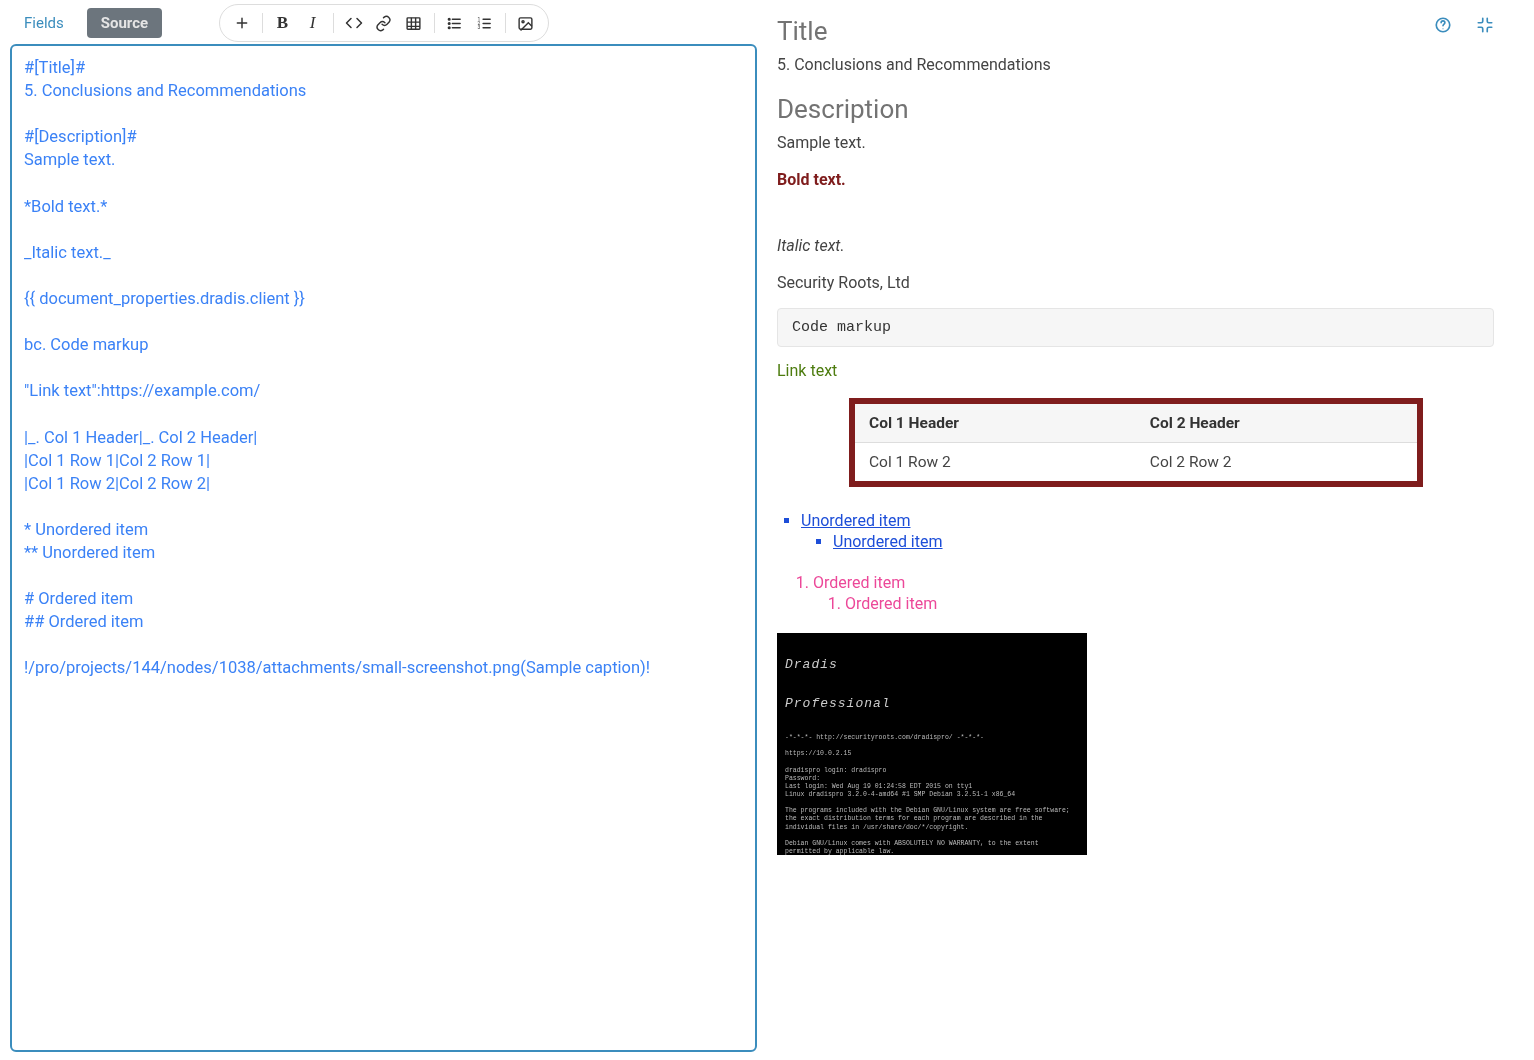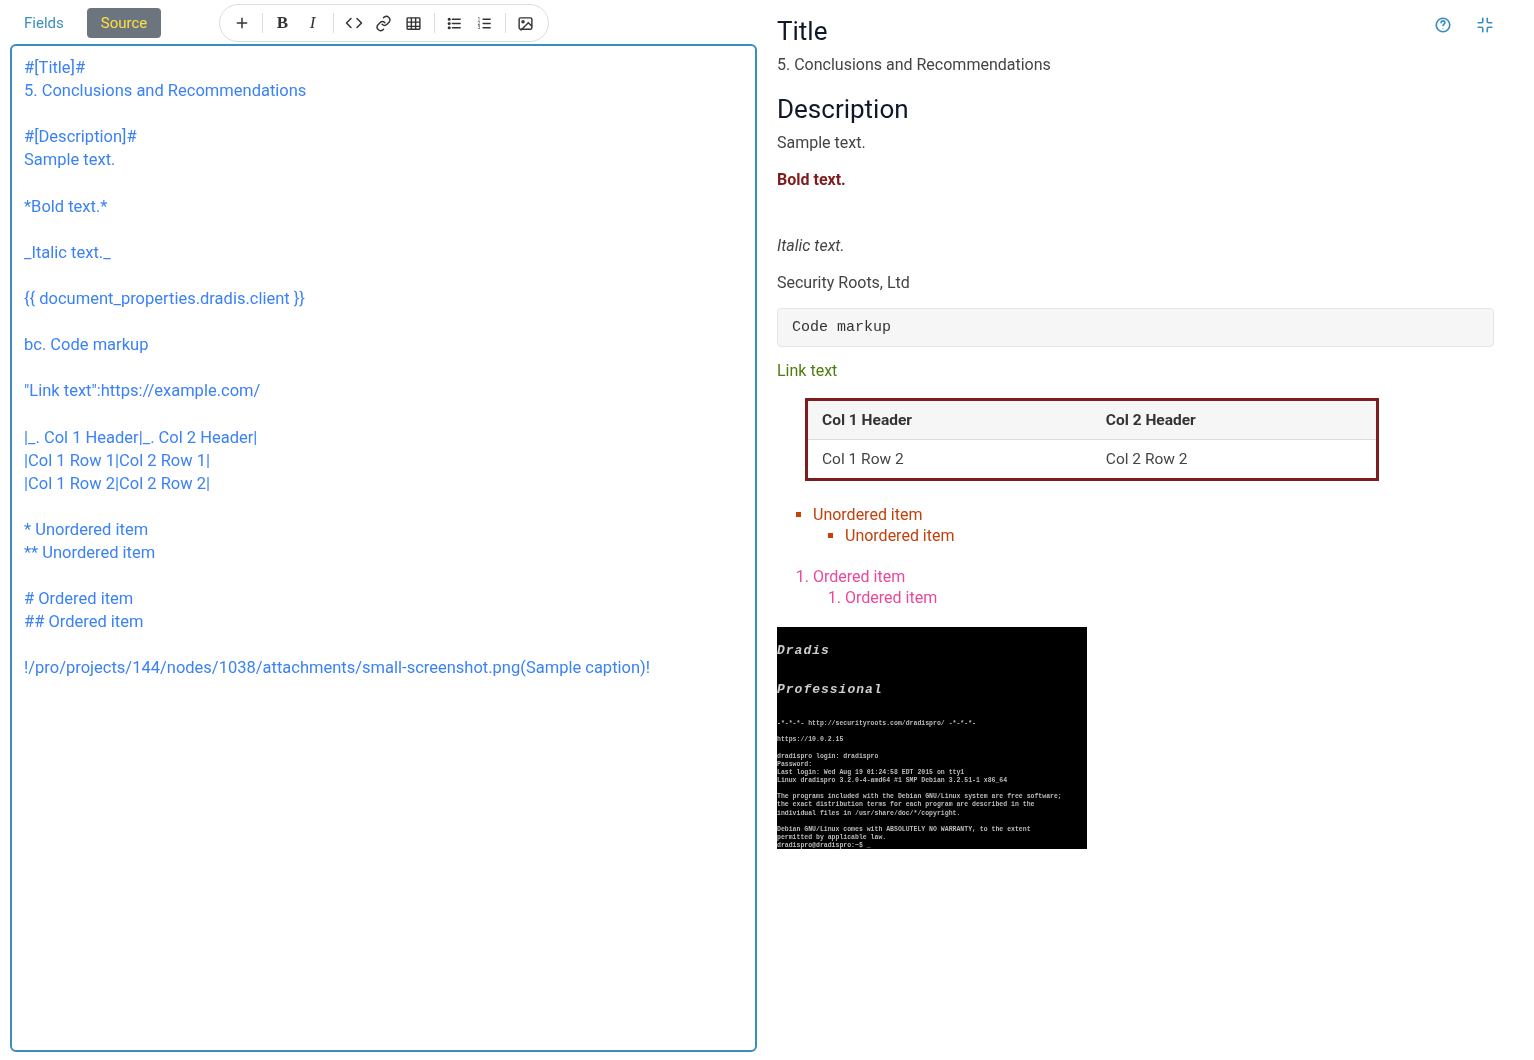--- a/index.html
+++ b/index.html
@@ -32,21 +32,21 @@
   margin-bottom: 6px;
   position: relative;
 }
 .tab {
   padding: 6px 14px;
   border-radius: 4px;
   font-size: 15px;
   cursor: pointer;
 }
 .tab.fields { color: #3b8dbd; }
-.tab.source { background: #6c757d; color: #fde047; }
+.tab.source { background: #6c757d; color: #e5e5e5; font-weight: bold; }
 .toolbar-wrap {
   position: absolute;
   left: 50%;
   transform: translateX(-50%);
   display: flex;
   align-items: center;
   background: #fff;
   border: 1px solid #ddd;
   border-radius: 22px;
   padding: 4px 8px;
@@ -89,21 +89,21 @@
   line-height: 1.4;
   color: #3b82f6;
   resize: none;
   outline: none;
   white-space: pre-wrap;
   overflow: auto;
 }
 .right-pane h2 {
   font-size: 26px;
   font-weight: 400;
-  color: #0f172a;
+  color: #737373;
   margin-top: 6px;
   margin-bottom: 8px;
 }
 .right-pane h2.desc {
   margin-top: 18px;
 }
 .right-pane p {
   font-size: 16px;
   color: #444;
   margin-bottom: 14px;
@@ -117,70 +117,70 @@
   border-radius: 4px;
   padding: 10px 14px;
   font-family: "Courier New", monospace;
   font-size: 15px;
   color: #333;
   margin-bottom: 14px;
 }
 .link { color: #4d7c0f; cursor: pointer; display: inline-block; margin-bottom: 18px; }
 .preview-table {
   width: 80%;
-  margin-left: 28px;
+  margin-left: 72px;
   border-collapse: collapse;
-  border: 3px solid #7f1d1d;
+  border: 6px solid #7f1d1d;
   margin-bottom: 22px;
 }
 .preview-table th {
   background: #f6f6f6;
   text-align: left;
   padding: 10px 14px;
   font-weight: 700;
   font-size: 15.5px;
   color: #333;
   border-bottom: 1px solid #ddd;
 }
 .preview-table td {
   padding: 10px 14px;
   font-size: 15.5px;
   color: #444;
 }
 .preview-table tr:nth-child(even) td { background: #f6f6f6; }
 .ul-root {
   list-style: square;
-  margin-left: 36px;
+  margin-left: 24px;
   margin-bottom: 16px;
-  color: #c2410c;
+  color: #1d4ed8;
+  text-decoration: underline;
 }
 .ul-root ul {
   list-style: square;
   margin-left: 32px;
 }
 .ul-root li { padding: 2px 0; }
 .ol-root {
   margin-left: 36px;
   margin-bottom: 16px;
   color: #ec4899;
 }
 .ol-root ol { margin-left: 32px; }
 .ol-root li { padding: 2px 0; }
 .terminal-img {
   width: 310px;
   height: 222px;
   background: #000;
   color: #bbb;
   font-family: "Courier New", monospace;
   font-size: 6.5px;
-  padding: 0;
+  padding: 8px;
   line-height: 1.25;
   white-space: pre;
   overflow: hidden;
-  font-weight: bold;
 }
 .terminal-ascii {
   font-style: italic;
   font-size: 13px;
   letter-spacing: 1px;
   color: #ccc;
   font-family: "Courier New", monospace;
   margin-bottom: 6px;
 }
 svg { display: block; }

